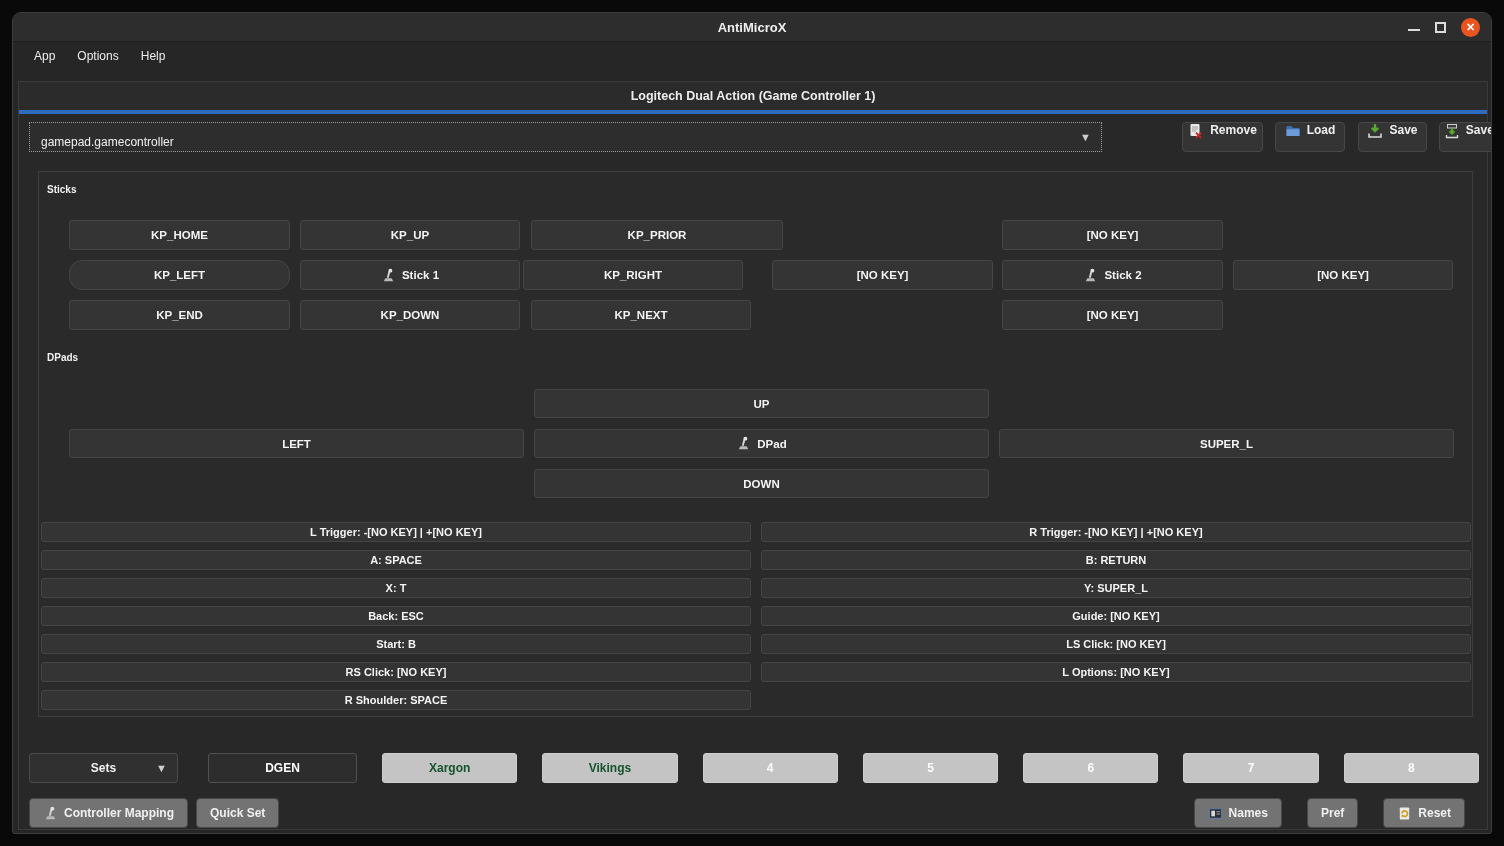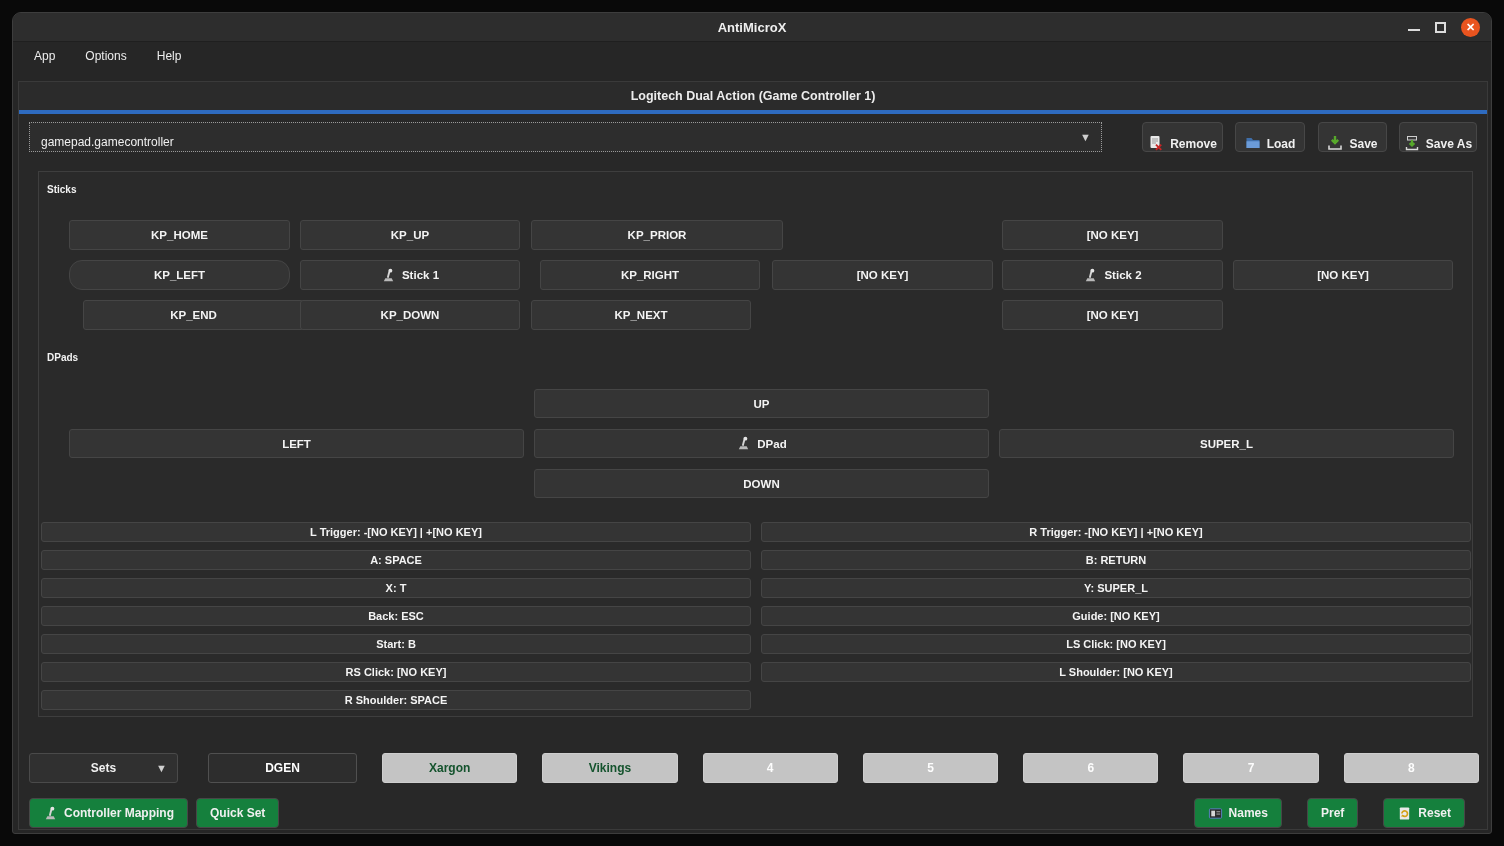--- a/index.html
+++ b/index.html
@@ -11,40 +11,40 @@
   .titlebar { position:relative; height:29px; background:#2d2d2d; border-bottom:1px solid #1f1f1f;
               display:flex; align-items:center; justify-content:center; }
   .titlebar .title { font-size:13px; font-weight:bold; color:#efefef; }
   .win-controls { position:absolute; right:11px; top:0; height:100%; display:flex; align-items:center; gap:15px; }
   .wc-min { width:12px; height:2px; background:#dcdcdc; margin-top:6px; }
   .wc-max { width:11px; height:11px; border:2px solid #dcdcdc; }
   .wc-close { width:19px; height:19px; border-radius:50%; background:#e9541f; color:#fff;
               display:flex; align-items:center; justify-content:center; font-size:11px; font-weight:bold; line-height:1; }
 
   
-  .menubar { height:27px; display:flex; align-items:center; padding:0 12px; gap:12px; background:#262626; }
+  .menubar { height:27px; display:flex; align-items:center; padding:0 12px; gap:4px; background:#262626; }
   .menu-item { color:#ededed; font-size:12px; padding:4px 9px; border-radius:3px; }
 
   
   .frame { position:absolute; left:5px; top:68px; width:1470px; height:749px;
            background:#282828; border:1px solid #3a3a3a; }
   .tabhead { height:28px; background:#2b2b2b; display:flex; align-items:center; justify-content:center; }
   .tabhead .tabtitle { font-size:12.5px; font-weight:bold; color:#ededed; }
   .tab-underline { height:4px; width:100%; }
 
   
   .combo { position:absolute; left:10px; top:40px; width:1073px; height:30px;
            border:1px dotted #9a9a9a; background:#2d2d2d; display:flex; align-items:center; }
   .combo-inner { flex:1; display:flex; align-items:flex-end; height:24px; margin:16px 2px; padding:0 9px; }
   .combo-text { color:#f0f0f0; font-size:12px; }
   .combo-arrow { color:#cfcfcf; font-size:11px; margin-right:10px; }
 
   .act-btn { position:absolute; top:40px; height:30px; background:#343434; border:1px solid #474747;
              border-radius:4px; color:#f0f0f0; font-size:12px; font-weight:bold;
-             display:flex; align-items:flex-end; justify-content:center; gap:6px; }
+             display:flex; align-items:flex-start; justify-content:center; gap:6px;margin-left:40px; }
   .act-btn svg { width:16px; height:16px; }
 
   
   .panel { position:absolute; left:19px; top:89px; width:1435px; height:546px;
            background:#2a2a2a; border:1px solid #3e3e3e; }
   .sect-label { position:absolute; color:#f2f2f2; font-size:10px; font-weight:bold; }
 
   .map-btn { position:absolute; height:30px; background:#343434; border:1px solid #454545; border-radius:3px;
              color:#f4f4f4; font-size:11.5px; font-weight:bold;
              display:flex; align-items:center; justify-content:center; gap:6px; }
@@ -65,21 +65,21 @@
                 border-radius:3px; display:flex; align-items:center; justify-content:center;
                 color:#ffffff; font-size:12px; font-weight:bold; }
   .set-tab { flex:1; height:30px; margin-left:9px; background:#c4c4c4; border:1px solid #cecece; border-radius:3px;
              display:flex; align-items:center; justify-content:center; font-size:12px; font-weight:bold; }
   .set-tab.named { color:#14532d; }
   .set-tab.numbered { color:#fdfdfd; }
 
   
   .footer-left { position:absolute; left:10px; top:716px; display:flex; gap:8px; }
   .footer-right { position:absolute; right:22px; top:716px; display:flex; gap:25px; }
-  .foot-btn { height:30px; padding:0 13px; background:#15803d; border:1px solid #474747; border-radius:4px;
+  .foot-btn { height:30px; padding:0 13px; background:#737373; border:1px solid #474747; border-radius:4px;
               color:#f0f0f0; font-size:12px; font-weight:bold;
               display:flex; align-items:center; justify-content:center; gap:6px; }
   .foot-btn svg { width:15px; height:15px; }
 </style>
 </head>
 <body>
 
 <div class="window">
 
   <div class="titlebar">
@@ -154,23 +154,23 @@
 
       <div class="map-btn" style="left:30px; top:88px; width:221px;border-radius:13px;">KP_LEFT</div>
       <div class="map-btn" style="left:261px; top:88px; width:220px;">
         <svg viewBox="0 0 16 16">
             <path d="M3 14h10l-1.6-3.2H4.6z" fill="#b9b9b9"></path>
             <rect x="7.1" y="3.5" width="2" height="7" fill="#d5d5d5" transform="rotate(14 8 7)"></rect>
             <circle cx="10" cy="2.8" r="2.1" fill="#e4e4e4"></circle>
           </svg>
         <span>Stick 1</span>
       </div>
-      <div class="map-btn" style="left:501px; top:88px; width:220px;">KP_RIGHT</div>
-
-      <div class="map-btn" style="left:44px; top:128px; width:221px;">KP_END</div>
+      <div class="map-btn" style="left:484px; top:88px; width:220px;">KP_RIGHT</div>
+
+      <div class="map-btn" style="left:30px; top:128px; width:221px;">KP_END</div>
       <div class="map-btn" style="left:261px; top:128px; width:220px;">KP_DOWN</div>
       <div class="map-btn" style="left:492px; top:128px; width:220px;">KP_NEXT</div>
 
       <div class="map-btn" style="left:963px; top:48px; width:221px;">[NO KEY]</div>
       <div class="map-btn" style="left:733px; top:88px; width:221px;">[NO KEY]</div>
       <div class="map-btn" style="left:963px; top:88px; width:221px;">
         <svg viewBox="0 0 16 16">
             <path d="M3 14h10l-1.6-3.2H4.6z" fill="#b9b9b9"></path>
             <rect x="7.1" y="3.5" width="2" height="7" fill="#d5d5d5" transform="rotate(14 8 7)"></rect>
             <circle cx="10" cy="2.8" r="2.1" fill="#e4e4e4"></circle>
@@ -203,21 +203,21 @@
         <div class="row-btn">Start: B</div>
         <div class="row-btn">RS Click: [NO KEY]</div>
         <div class="row-btn">R Shoulder: SPACE</div>
       </div>
       <div class="row-col" style="left:722px; top:350px; width:710px;">
         <div class="row-btn">R Trigger: -[NO KEY] | +[NO KEY]</div>
         <div class="row-btn">B: RETURN</div>
         <div class="row-btn">Y: SUPER_L</div>
         <div class="row-btn">Guide: [NO KEY]</div>
         <div class="row-btn">LS Click: [NO KEY]</div>
-        <div class="row-btn">L Shoulder: [NO KEY]</div>
+        <div class="row-btn">L Options: [NO KEY]</div>
       </div>
     </div>
 
     <div class="sets-row">
       <div class="sets-combo">
         <span>Sets</span>
         <span class="combo-arrow">▼</span>
       </div>
       <div class="set-active">DGEN</div>
       <div class="set-tab named">Xargon</div>

